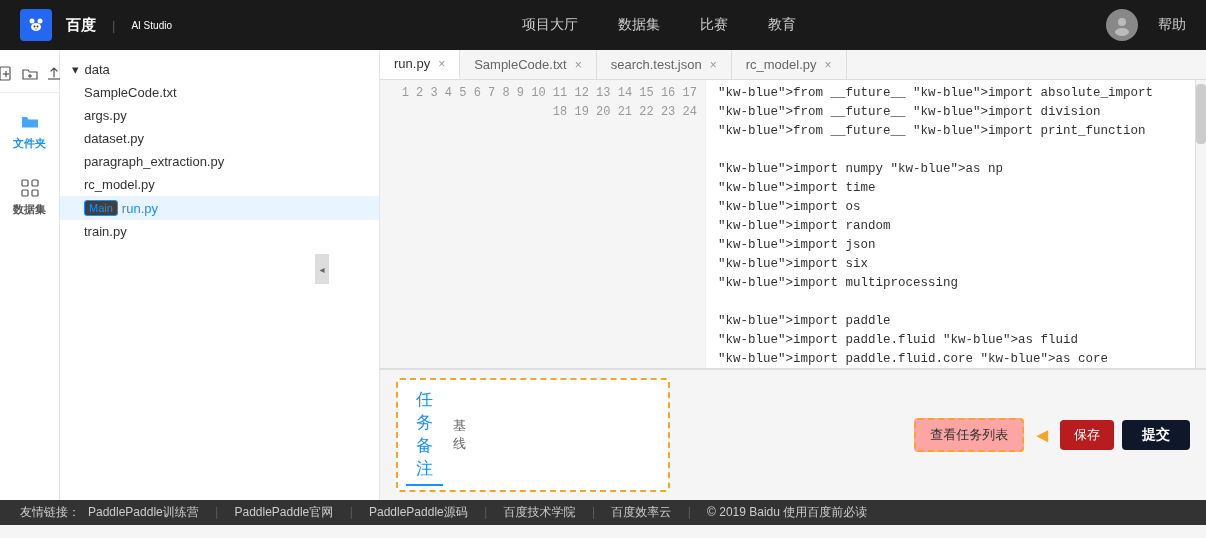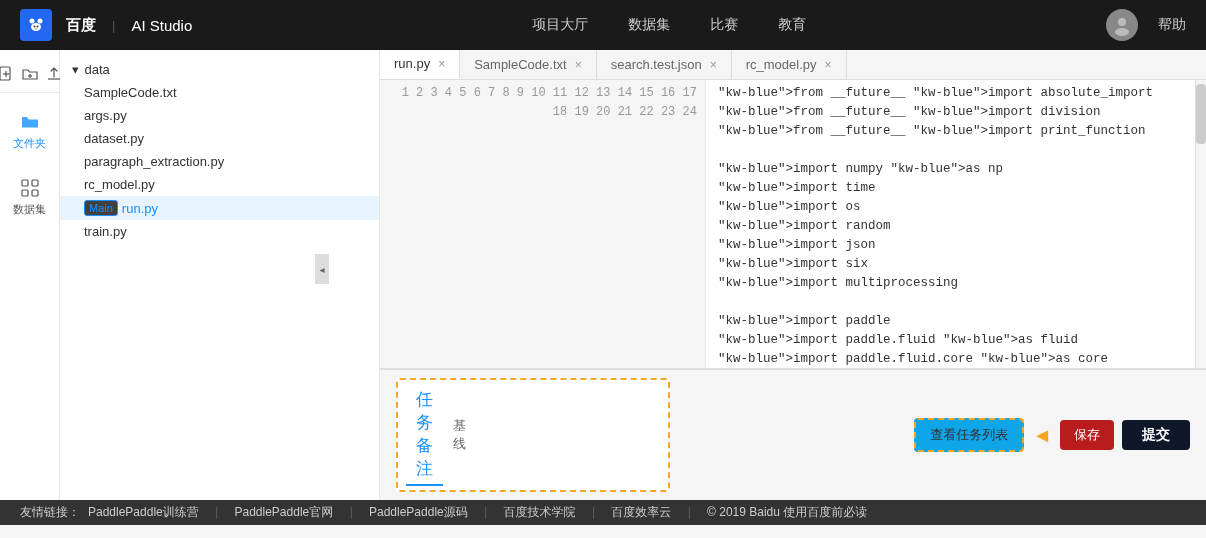--- a/index.html
+++ b/index.html
@@ -35,21 +35,21 @@
       color: #fff;
       font-size: 15px;
       font-weight: bold;
     }
     .logo-divider {
       color: #555;
       margin: 0 8px;
     }
     .logo-studio {
       color: #fff;
-      font-size: 15px;
+      font-size: 10px;
     }
     .nav-items {
       display: flex;
       gap: 40px;
       flex: 1;
       justify-content: center;
     }
     .nav-item {
       color: #ccc;
       cursor: pointer;
@@ -83,20 +83,21 @@
     
     .sidebar {
       width: 60px;
       background: #fff;
       border-right: 1px solid #e5e5e5;
       display: flex;
       flex-direction: column;
       align-items: center;
       padding-top: 10px;
       gap: 10px;
+      font-weight: bold;
     }
     .sidebar-section {
       display: flex;
       flex-direction: column;
       align-items: center;
       padding: 8px 0;
       cursor: pointer;
       border-bottom: none;
     }
     .sidebar-section-active {
@@ -243,21 +244,21 @@
       gap: 12px;
       position: relative;
     }
     .btn-view-tasks {
       border: 2px dashed #f5a623;
       border-radius: 4px;
       padding: 6px 14px;
       font-size: 13px;
       color: #333;
       cursor: pointer;
-      background: #0ea5e9;
+      background: #fca5a5;
       text-align: center;
     }
     .btn-save {
       padding: 6px 14px;
       font-size: 13px;
       color: #fff;
       background: #b91c1c;
       border: none;
       border-radius: 4px;
       cursor: pointer;

